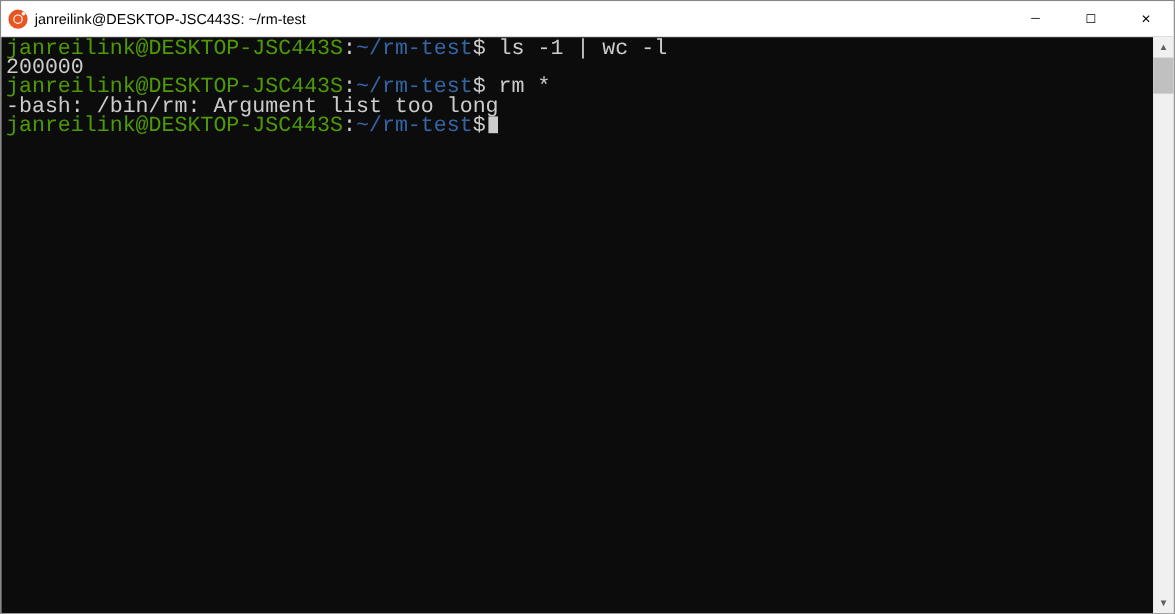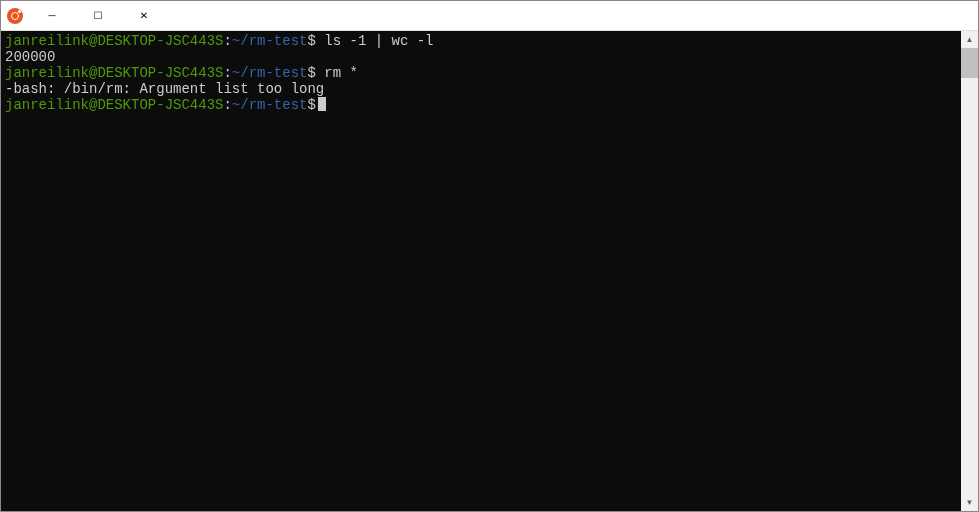--- a/index.html
+++ b/index.html
@@ -81,21 +81,21 @@
     }
     .terminal-wrapper {
       display: flex;
       height: calc(100% - 30px);
     }
     .terminal {
       background: #0c0c0c;
       flex: 1;
       padding: 2px 4px;
       font-family: 'Consolas', 'Courier New', monospace;
-      font-size: 14px;
+      font-size: 18px;
       line-height: 16px;
       color: #ccc;
       white-space: pre;
       overflow: hidden;
     }
     .scrollbar {
       width: 17px;
       background: #f0f0f0;
       position: relative;
     }
@@ -131,20 +131,21 @@
     }
     .line { display: block; }
   </style>
 </head>
 <body>
 
 <div class="titlebar">
   <div class="titlebar-icon">
     <div class="ubuntu-circle"></div>
   </div>
+  <div class="title-text">janreilink@DESKTOP-JSC443S: ~/rm-test</div>
   <div class="window-controls">
     <div class="win-btn">─</div>
     <div class="win-btn">☐</div>
     <div class="win-btn close">✕</div>
   </div>
 </div>
 
 <div class="terminal-wrapper">
   <div class="terminal"><span class="line"><span class="prompt-user">janreilink@DESKTOP-JSC443S</span><span class="prompt-text">:</span><span class="prompt-path">~/rm-test</span><span class="prompt-text">$</span><span class="prompt-text"> <span>ls -1 | wc -l</span></span></span><span class="line prompt-text">200000</span><span class="line"><span class="prompt-user">janreilink@DESKTOP-JSC443S</span><span class="prompt-text">:</span><span class="prompt-path">~/rm-test</span><span class="prompt-text">$</span><span class="prompt-text"> <span>rm *</span></span></span><span class="line prompt-text">-bash: /bin/rm: Argument list too long</span><span class="line"><span class="prompt-user">janreilink@DESKTOP-JSC443S</span><span class="prompt-text">:</span><span class="prompt-path">~/rm-test</span><span class="prompt-text">$</span><span class="cursor"></span></span></div>
   <div class="scrollbar">

